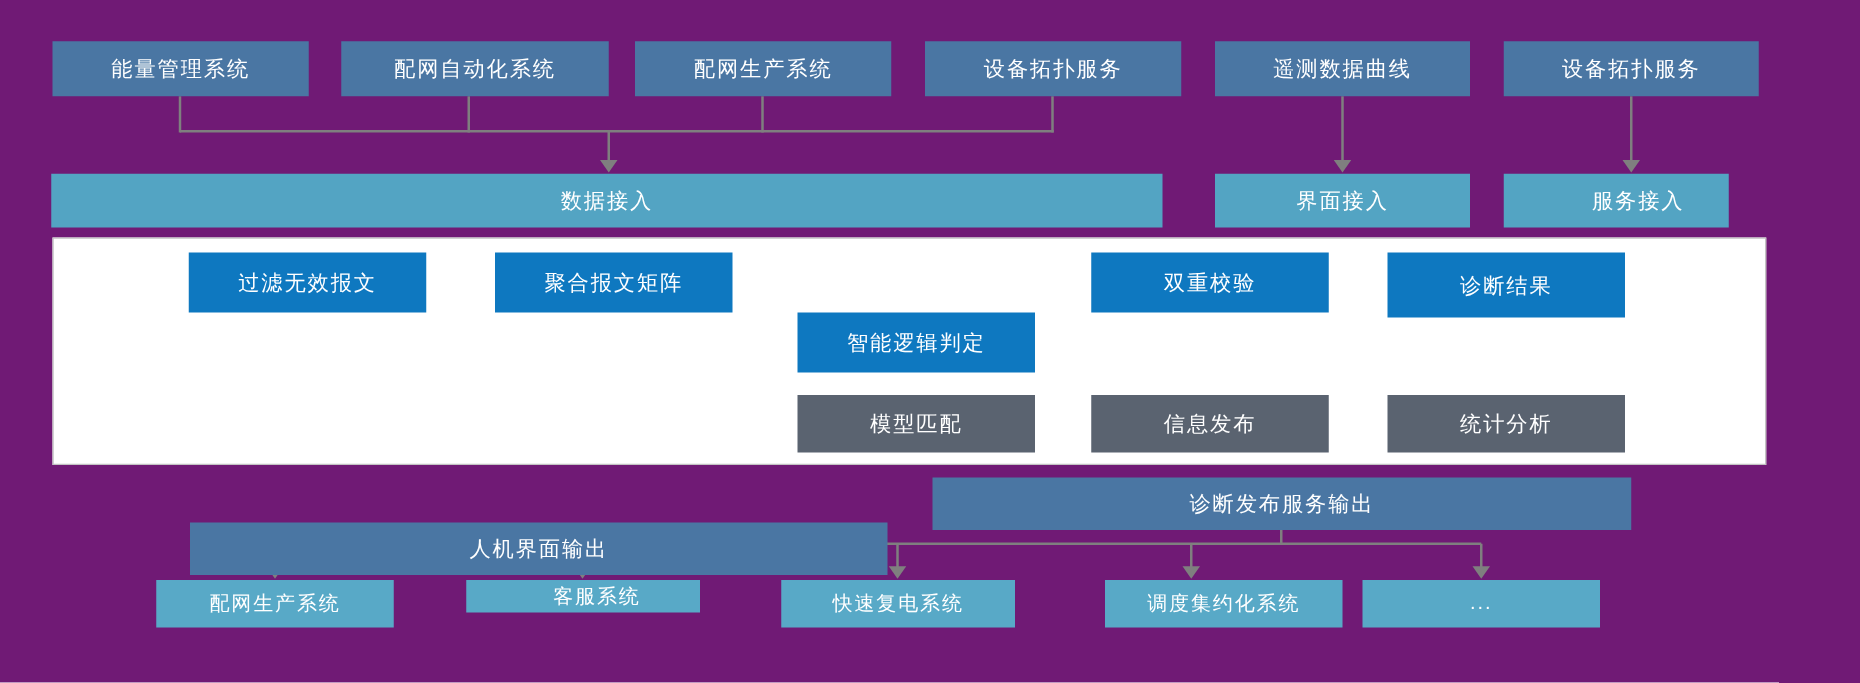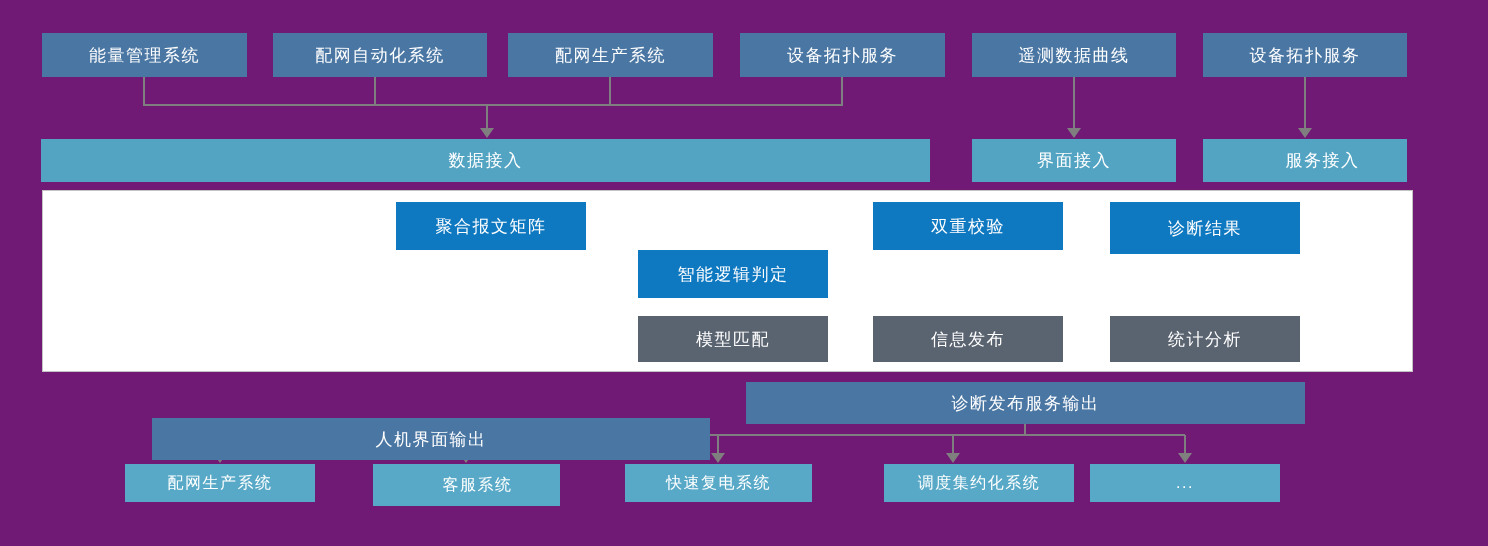--- a/index.html
+++ b/index.html
@@ -113,33 +113,34 @@
 
   <div class="node src" style="left:42px;  top:33px; width:205px; height:44px;">能量管理系统</div>
   <div class="node src" style="left:273px; top:33px; width:214px; height:44px;">配网自动化系统</div>
   <div class="node src" style="left:508px; top:33px; width:205px; height:44px;">配网生产系统</div>
   <div class="node src" style="left:740px; top:33px; width:205px; height:44px;">设备拓扑服务</div>
   <div class="node src" style="left:972px; top:33px; width:204px; height:44px;">遥测数据曲线</div>
   <div class="node src" style="left:1203px;top:33px; width:204px; height:44px;">设备拓扑服务</div>
 
   <div class="node teal" style="left:41px;  top:139px; width:889px; height:43px;">数据接入</div>
   <div class="node teal" style="left:972px; top:139px; width:204px; height:43px;">界面接入</div>
-  <div class="node teal" style="left:1203px;top:139px; width:204px; height:43px;padding-left:35px;">服务接入</div>
+  <div class="node teal" style="left:1203px;top:139px; width:180px; height:43px;padding-left:35px;">服务接入</div>
 
+  <div class="node proc" style="left:151px; top:202px; width:190px; height:48px;">过滤无效报文</div>
   <div class="node proc" style="left:396px; top:202px; width:190px; height:48px;">聚合报文矩阵</div>
   <div class="node proc" style="left:638px; top:202px; width:190px; height:48px;margin-top:48px;">智能逻辑判定</div>
   <div class="node proc" style="left:873px; top:202px; width:190px; height:48px;">双重校验</div>
   <div class="node proc" style="left:1110px;top:202px; width:190px; height:52px;font-family:Liberation Serif, serif;">诊断结果</div>
 
   <div class="node gray" style="left:638px; top:316px; width:190px; height:46px;">模型匹配</div>
   <div class="node gray" style="left:873px; top:316px; width:190px; height:46px;">信息发布</div>
   <div class="node gray" style="left:1110px;top:316px; width:190px; height:46px;">统计分析</div>
 
   <div class="node bar" style="left:152px; top:382px; width:558px; height:42px;margin-top:36px;">人机界面输出</div>
   <div class="node bar" style="left:746px; top:382px; width:559px; height:42px;">诊断发布服务输出</div>
 
   <div class="node tgt" style="left:125px; top:464px; width:190px; height:38px;">配网生产系统</div>
-  <div class="node tgt" style="left:373px; top:464px; width:187px; height:42px;padding-left:22px;">客服系统</div>
+  <div class="node tgt" style="left:373px; top:464px; width:187px; height:26px;padding-left:22px;">客服系统</div>
   <div class="node tgt" style="left:625px; top:464px; width:187px; height:38px;">快速复电系统</div>
   <div class="node tgt" style="left:858px; top:464px; width:190px; height:38px;margin-left:26px;">调度集约化系统</div>
   <div class="node tgt" style="left:1090px;top:464px; width:190px; height:38px;">...</div>
 
 </div>
 
 </body></html>

